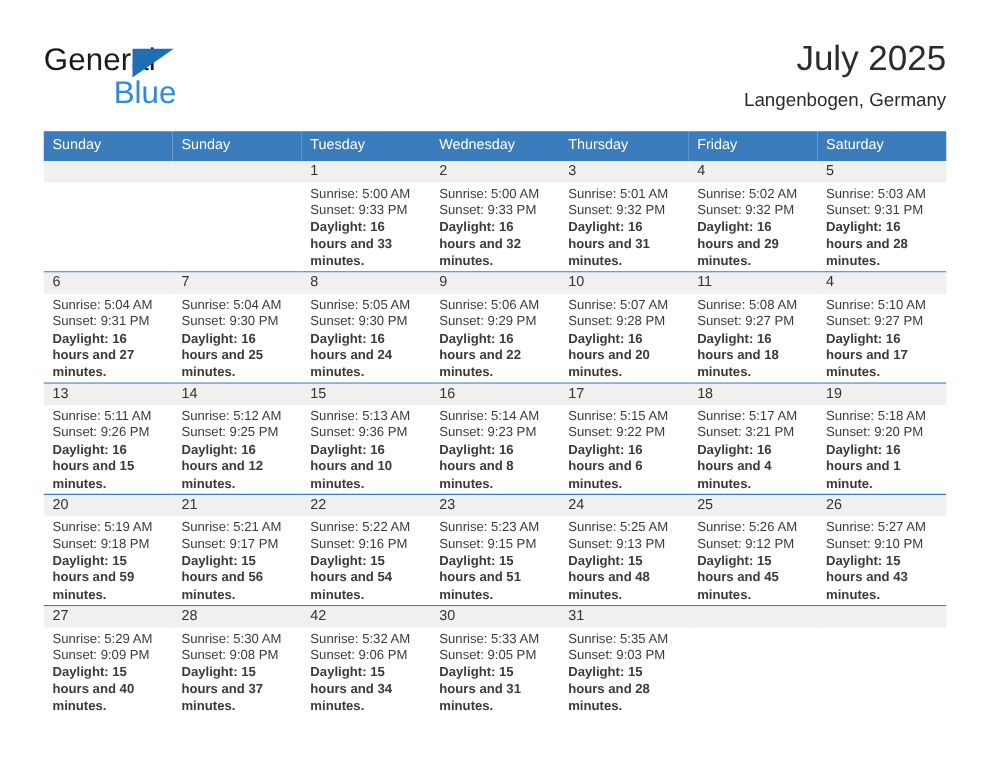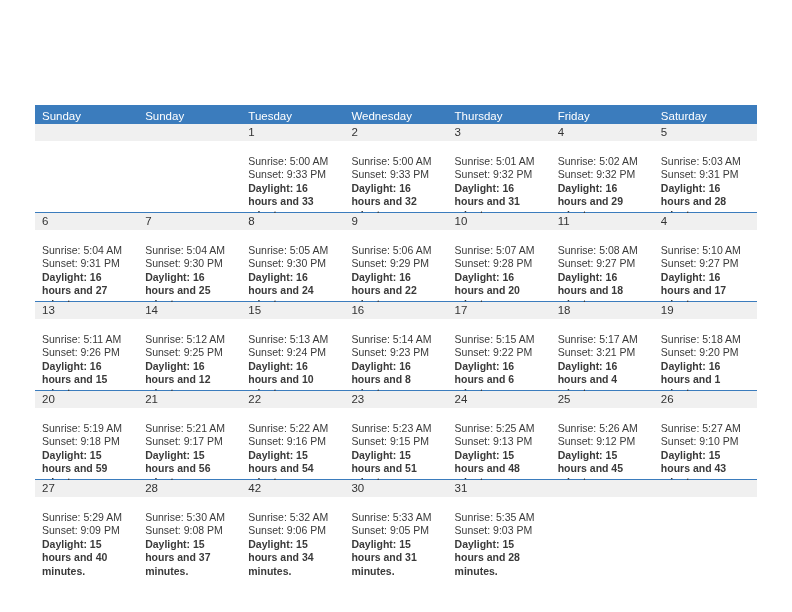--- a/index.html
+++ b/index.html
@@ -94,21 +94,21 @@
     width: 722px;
     border-collapse: collapse;
     table-layout: fixed;
   }
   .calendar th {
     background: #3b7cbd;
     color: #ffffff;
     font-size: 11.5px;
     font-weight: normal;
     text-align: left;
-    padding: 5px 0 2px 7px;
+    padding: 5px 0 7px 7px;
     height: 19px;
     box-sizing: border-box;
     border: none;
   }
   .weekrow > td {
     border-top: 1px solid #3b7cbd;
     padding: 0;
     vertical-align: top;
     height: 88px;
     box-sizing: border-box;
@@ -124,38 +124,52 @@
   .daynum-band {
     background: #f0f0f0;
     height: 17px;
     line-height: 17px;
     font-size: 11.5px;
     color: #333333;
     padding-left: 7px;
     box-sizing: border-box;
   }
   .dayinfo {
-    padding: 14px 7px 0 7px;
+    padding: 3px 7px 0 7px;
     font-size: 10.5px;
     line-height: 13.4px;
     color: #3a3a3a;
   }
   .dayinfo div {
     white-space: normal;
   }
   .daylight-line {
     max-width: 94px;
     font-weight: bold;
   }
 </style>
 </head>
 <body>
 
 <div class="page">
 
+  <div class="top">
+
+    <div class="brand">
+      <span class="brand-general">General</span>
+      <span class="brand-tri"></span>
+      <span class="brand-blue">Blue</span>
+    </div>
+
+    <div class="titles">
+      <div class="cal-title">July 2025</div>
+      <div class="cal-sub">Langenbogen, Germany</div>
+    </div>
+
+  </div>
 
   <table class="calendar">
     <thead>
       <tr>
         <th>Sunday</th>
         <th>Sunday</th>
         <th>Tuesday</th>
         <th>Wednesday</th>
         <th>Thursday</th>
         <th>Friday</th>
@@ -316,21 +330,21 @@
                 <div>Sunset: 9:25 PM</div>
                 <div class="daylight-line">Daylight: 16 hours and 12 minutes.</div>
               </div>
             </div>
           </td>
           <td>
             <div class="daycell">
               <div class="daynum-band">15</div>
               <div class="dayinfo">
                 <div>Sunrise: 5:13 AM</div>
-                <div>Sunset: 9:24 PM</div>
+                <div>Sunset: 9:36 PM</div>
                 <div class="daylight-line">Daylight: 16 hours and 10 minutes.</div>
               </div>
             </div>
           </td>
           <td>
             <div class="daycell">
               <div class="daynum-band">16</div>
               <div class="dayinfo">
                 <div>Sunrise: 5:14 AM</div>
                 <div>Sunset: 9:23 PM</div>

